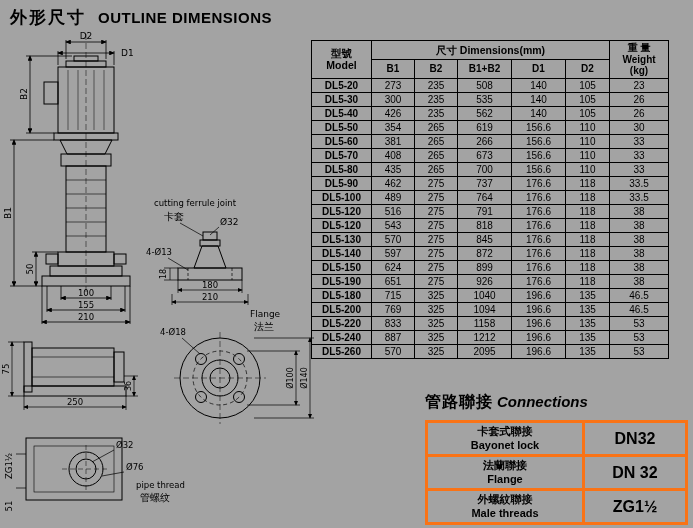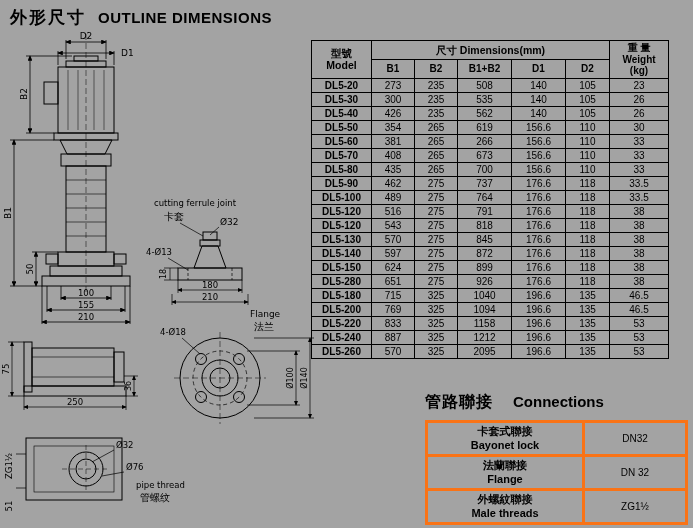--- a/index.html
+++ b/index.html
@@ -19,26 +19,26 @@
   table.dims th,table.dims td{border:1px solid #000;text-align:center;vertical-align:middle;
       font-size:10px;padding:0 1px;}
   table.dims thead th{font-weight:bold;line-height:1.15;padding:1px 0;}
   table.dims thead .hd-big{font-size:10.5px;}
   table.dims tbody td{height:13px;line-height:13px;}
   table.dims tbody td.model{font-weight:bold;}
 
   .conn-wrap{position:absolute;left:425px;top:392px;width:263px;}
   .conn-title{font-weight:bold;white-space:nowrap;}
   .conn-title .c-zh{font-size:16px;letter-spacing:1px;}
-  .conn-title .c-en{font-size:15px;margin-left:20px;}
+  .conn-title .c-en{font-size:15px;margin-left:4px;font-style:italic;}
   table.conn{border-collapse:collapse;width:263px;margin-top:7px;}
   table.conn td{border:3px solid #f97316;text-align:center;vertical-align:middle;
       height:29px;line-height:1.2;}
   table.conn td.ctype{width:152px;font-size:11px;font-weight:bold;}
-  table.conn td.cval{font-size:10px;font-weight:normal;}
+  table.conn td.cval{font-size:16px;font-weight:bold;}
 </style>
 </head>
 <body>
 
 <div class="page">
 
   <div class="title">
     <span class="t-zh">外形尺寸</span><span class="t-en">OUTLINE DIMENSIONS</span>
   </div>
 
@@ -363,21 +363,21 @@
           <tr>
             <td class="model">DL5-150</td>
             <td>624</td>
             <td>275</td>
             <td>899</td>
             <td>176.6</td>
             <td>118</td>
             <td>38</td>
           </tr>
           <tr>
-            <td class="model">DL5-280</td>
+            <td class="model">DL5-190</td>
             <td>651</td>
             <td>275</td>
             <td>926</td>
             <td>176.6</td>
             <td>118</td>
             <td>38</td>
           </tr>
           <tr>
             <td class="model">DL5-180</td>
             <td>715</td>

